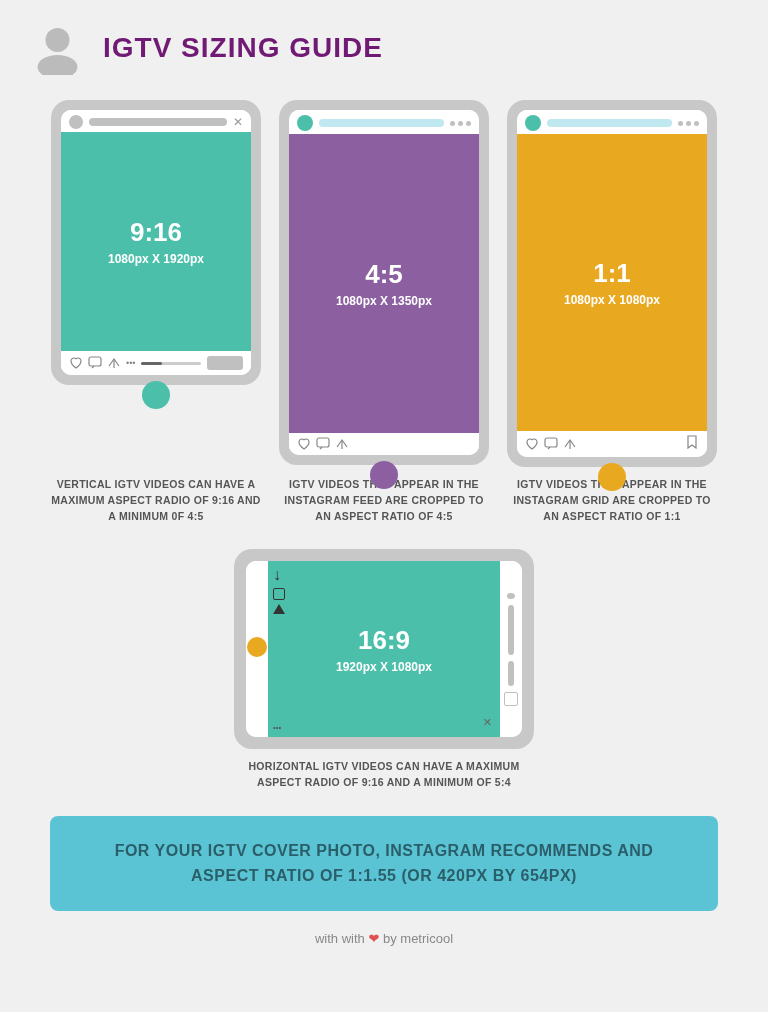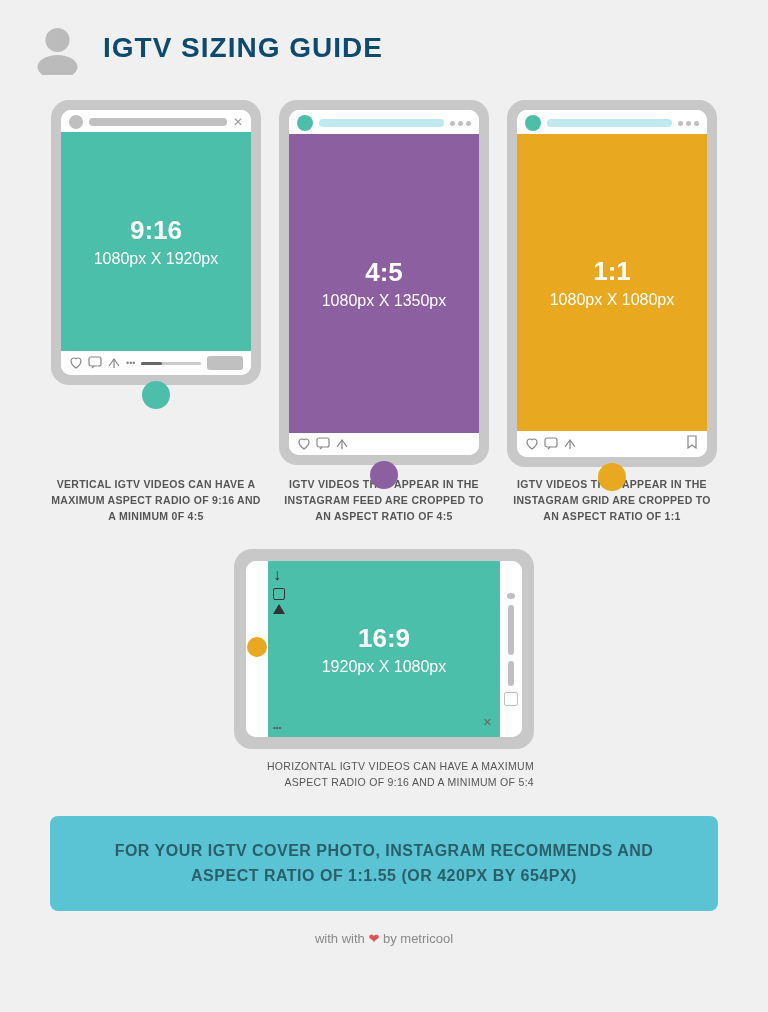--- a/index.html
+++ b/index.html
@@ -20,21 +20,21 @@
     }
     .avatar-icon {
       width: 55px;
       height: 55px;
       margin-right: 18px;
     }
     .page-title {
       font-size: 28px;
       font-weight: 900;
       letter-spacing: 1px;
-      color: #0c4a6e;
+      color: #701a75;
       text-transform: uppercase;
     }
 
     
     .phones-row {
       display: flex;
       justify-content: center;
       gap: 18px;
       margin-bottom: 10px;
     }
@@ -93,22 +93,22 @@
       align-items: center;
       justify-content: center;
     }
     .ratio-text {
       font-size: 26px;
       font-weight: bold;
       color: white;
       margin-bottom: 4px;
     }
     .dimension-text {
-      font-size: 16px;
-      font-weight: normal;
+      font-size: 12px;
+      font-weight: bold;
       color: white;
     }
     .phone-vertical .bottom-bar {
       background: white;
       padding: 5px 8px;
       display: flex;
       align-items: center;
       gap: 6px;
     }
     .bottom-icons {
@@ -369,23 +369,23 @@
     }
     .h-x-icon {
       position: absolute;
       bottom: 8px;
       right: 8px;
       color: #666;
       font-size: 11px;
     }
     .horizontal-caption {
       width: 300px;
-      text-align: right;
+      text-align: center;
       font-size: 10.5px;
-      font-weight: 400;
+      font-weight: 700;
       color: #555;
       text-transform: uppercase;
       line-height: 1.5;
       letter-spacing: 0.3px;
       margin-top: 10px;
     }
 
     
     .cover-banner {
       background: #5bc4d4;

